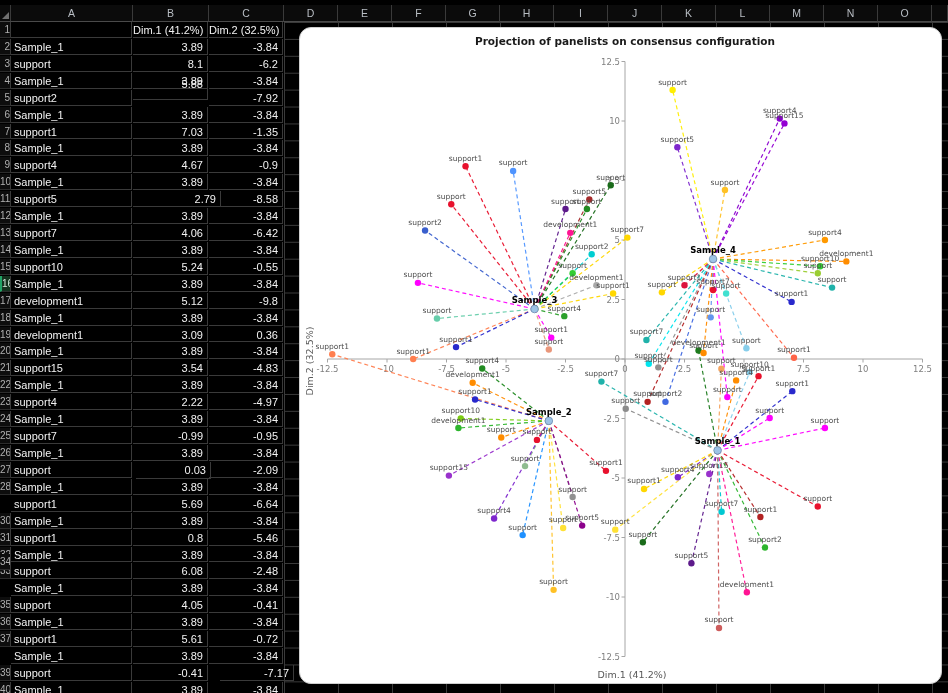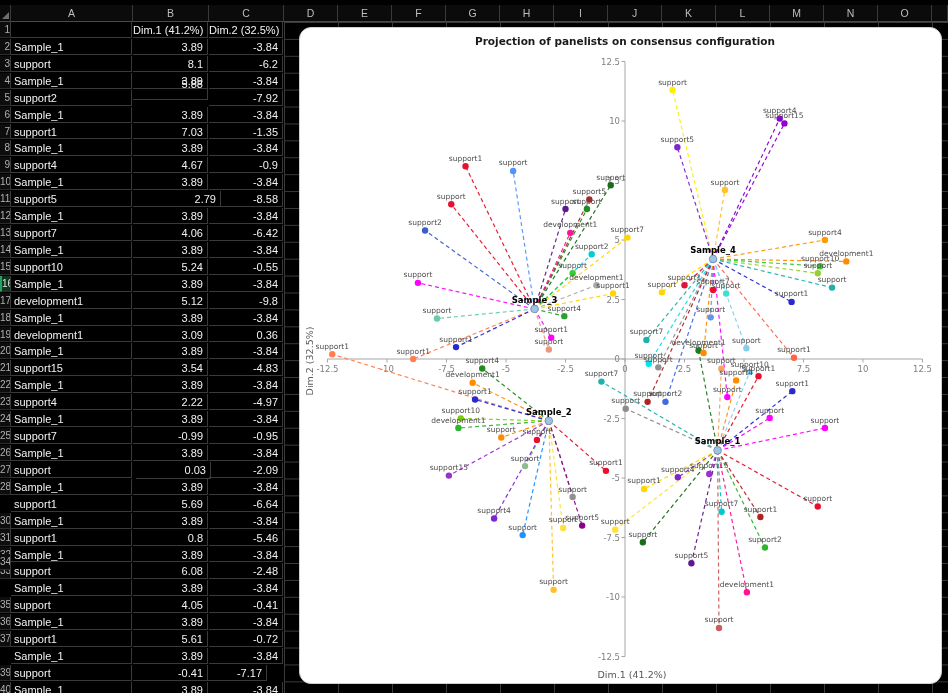--- a/index.html
+++ b/index.html
@@ -208,21 +208,21 @@
     <div class="abs cell num" style="left: 133px; width: 75px; top: 614.2px; height: 15.92px;">3.89</div>
     <div class="abs cell num" style="left: 209px; width: 74px; top: 614.2px; height: 15.92px;">-3.84</div>
     <div class="abs cell txt" style="left: 11px; width: 121px; top: 631.12px; height: 15.92px;">support1</div>
     <div class="abs cell num" style="left: 133px; width: 75px; top: 631.12px; height: 15.92px;">5.61</div>
     <div class="abs cell num" style="left: 209px; width: 74px; top: 631.12px; height: 15.92px;">-0.72</div>
     <div class="abs cell txt" style="left: 11px; width: 121px; top: 648.04px; height: 15.92px;">Sample_1</div>
     <div class="abs cell num" style="left: 133px; width: 75px; top: 648.04px; height: 15.92px;">3.89</div>
     <div class="abs cell num" style="left: 209px; width: 74px; top: 648.04px; height: 15.92px;">-3.84</div>
     <div class="abs cell txt" style="left: 11px; width: 121px; top: 664.96px; height: 15.92px;">support</div>
     <div class="abs cell num" style="left: 133px; width: 75px; top: 664.96px; height: 15.92px;">-0.41</div>
-    <div class="abs cell num" style="left: 193px; width: 74px; top: 664.96px; height: 15.92px;">-7.17</div>
+    <div class="abs cell num" style="left: 220px; width: 74px; top: 664.96px; height: 15.92px;">-7.17</div>
     <div class="abs cell txt" style="left: 11px; width: 121px; top: 681.88px; height: 15.92px;">Sample_1</div>
     <div class="abs cell num" style="left: 133px; width: 75px; top: 681.88px; height: 15.92px;">3.89</div>
     <div class="abs cell num" style="left: 209px; width: 74px; top: 681.88px; height: 15.92px;">-3.84</div>
   </div>
 
 <div class="abs chart-card">
   <svg width="643" height="657" viewBox="0 0 643 657">
     <text x="325" y="17" text-anchor="middle" font-size="10.5" font-weight="bold" fill="#1a1a1a">Projection of panelists on consensus configuration</text>
     <g id="plot">
         <line x1="27.5" y1="331" x2="622.5" y2="331" stroke="#a6a6a6" stroke-width="1"></line>

